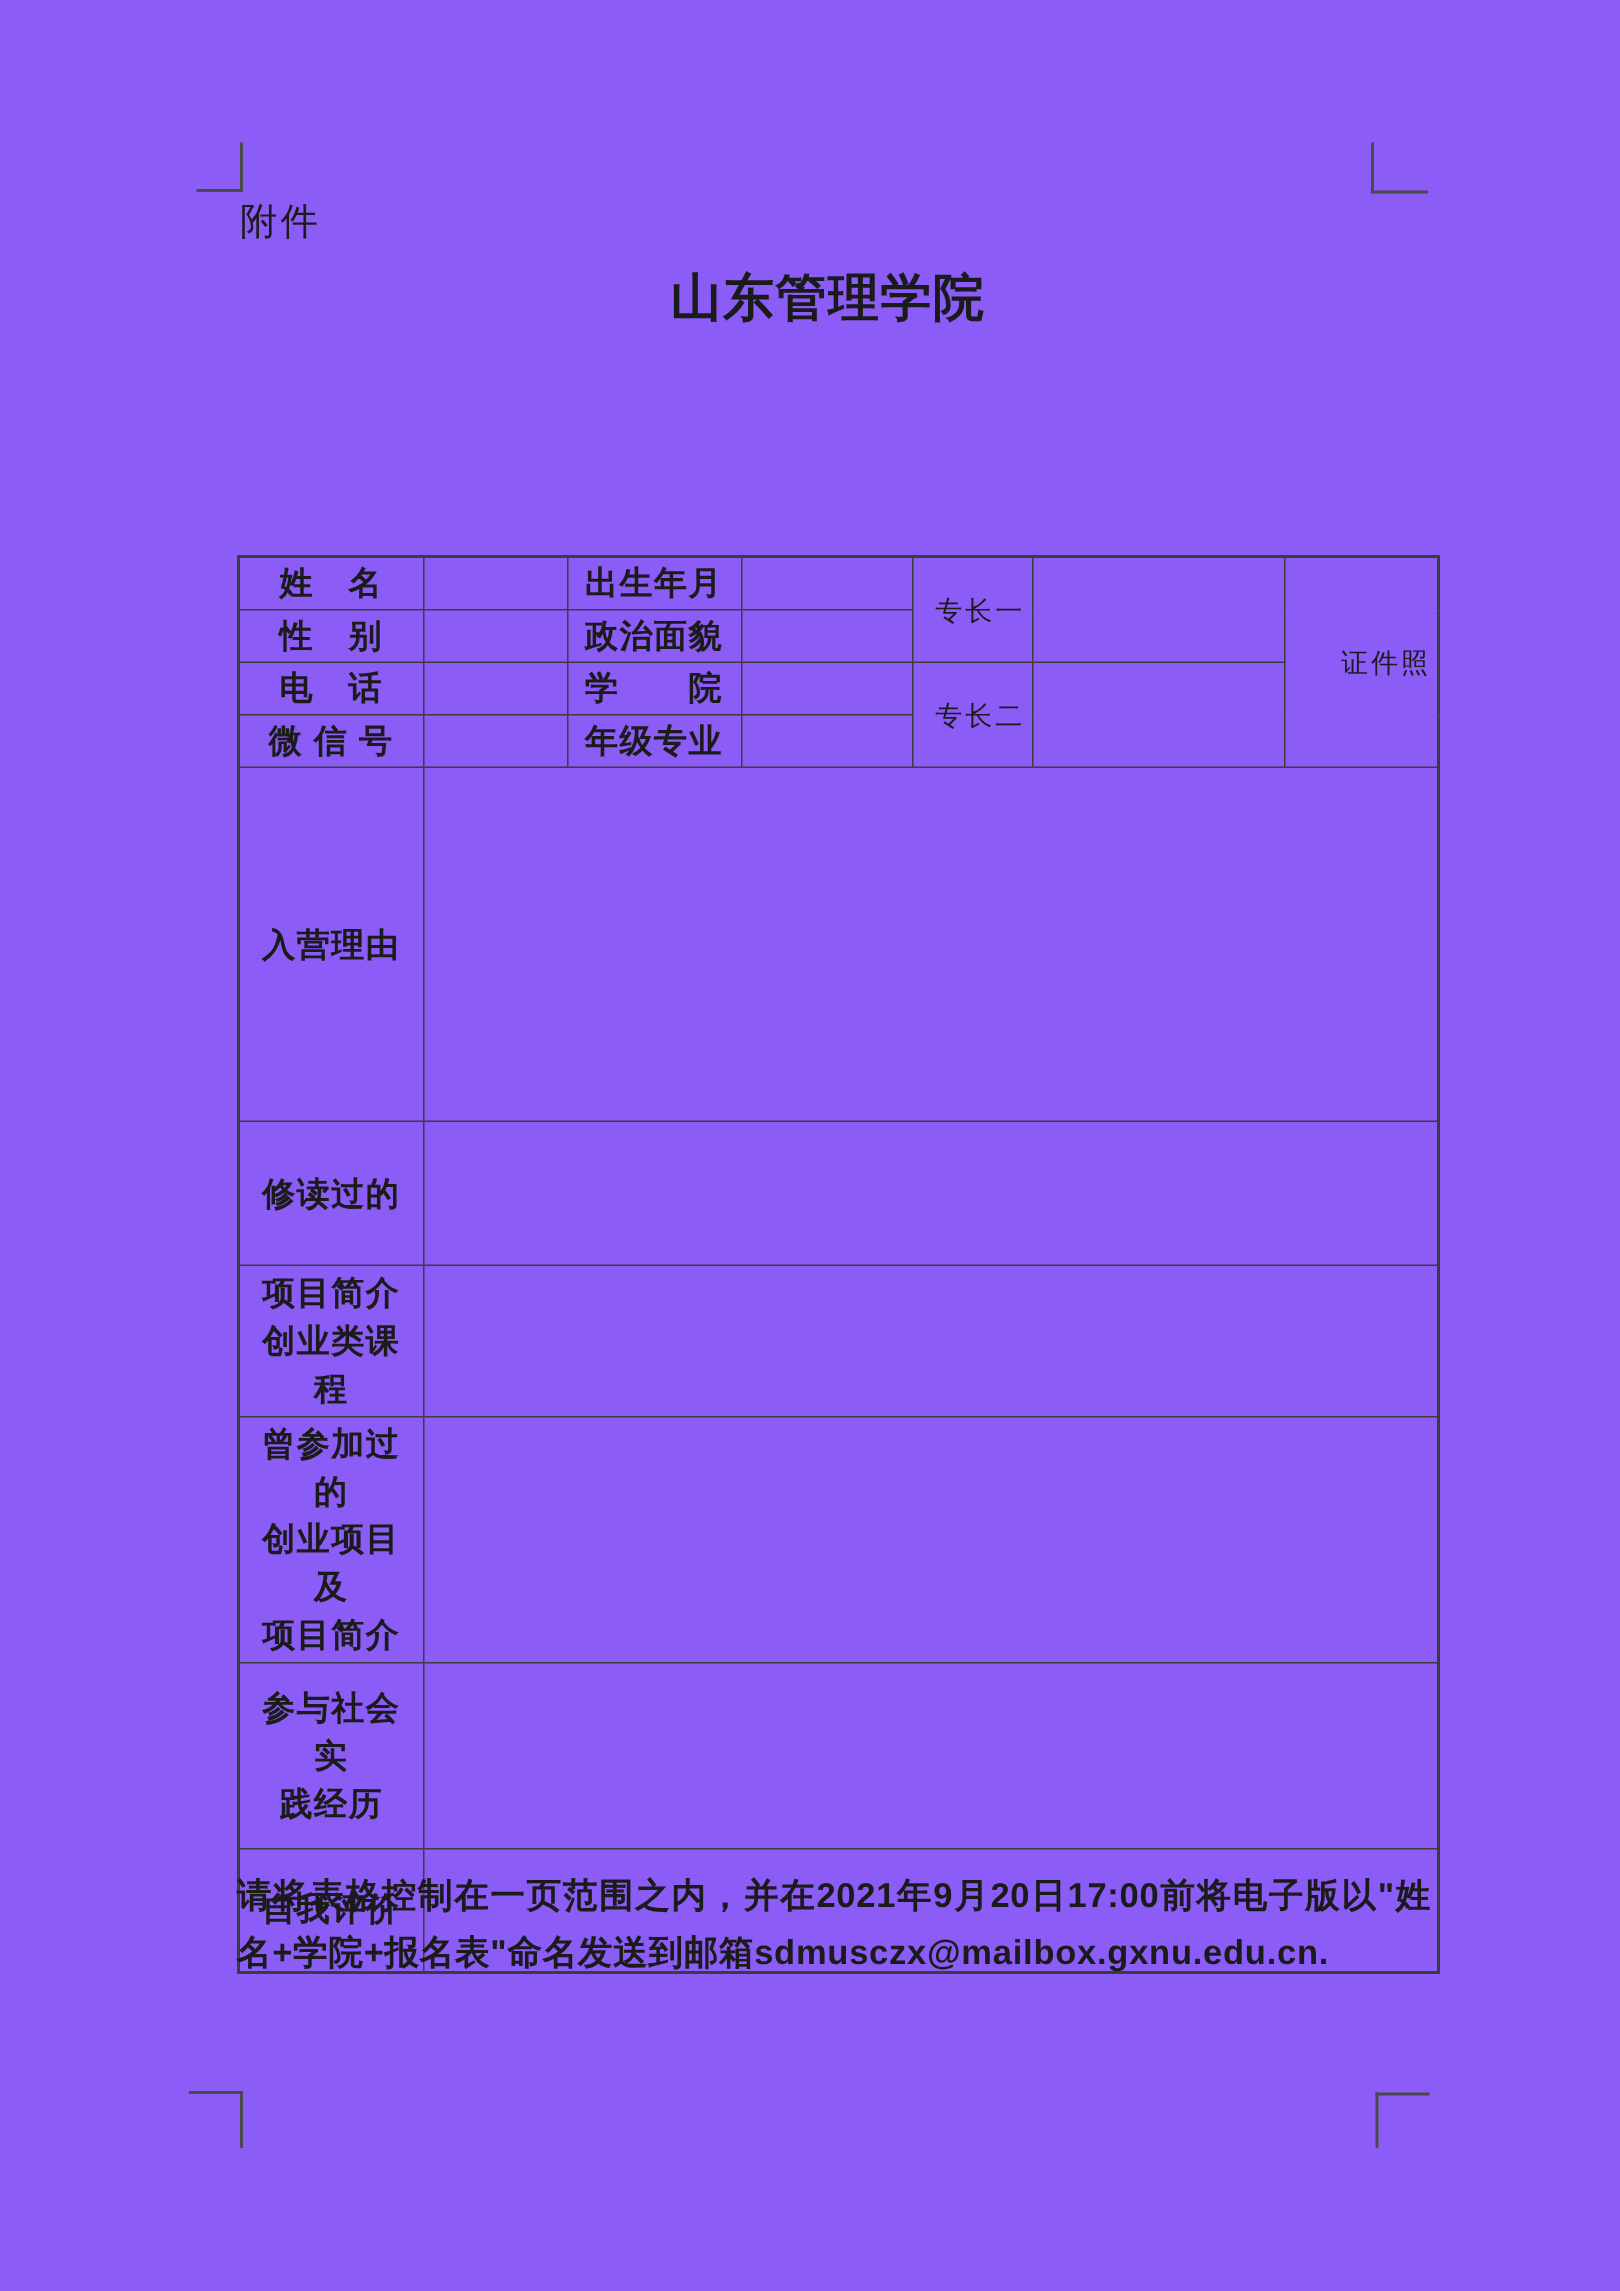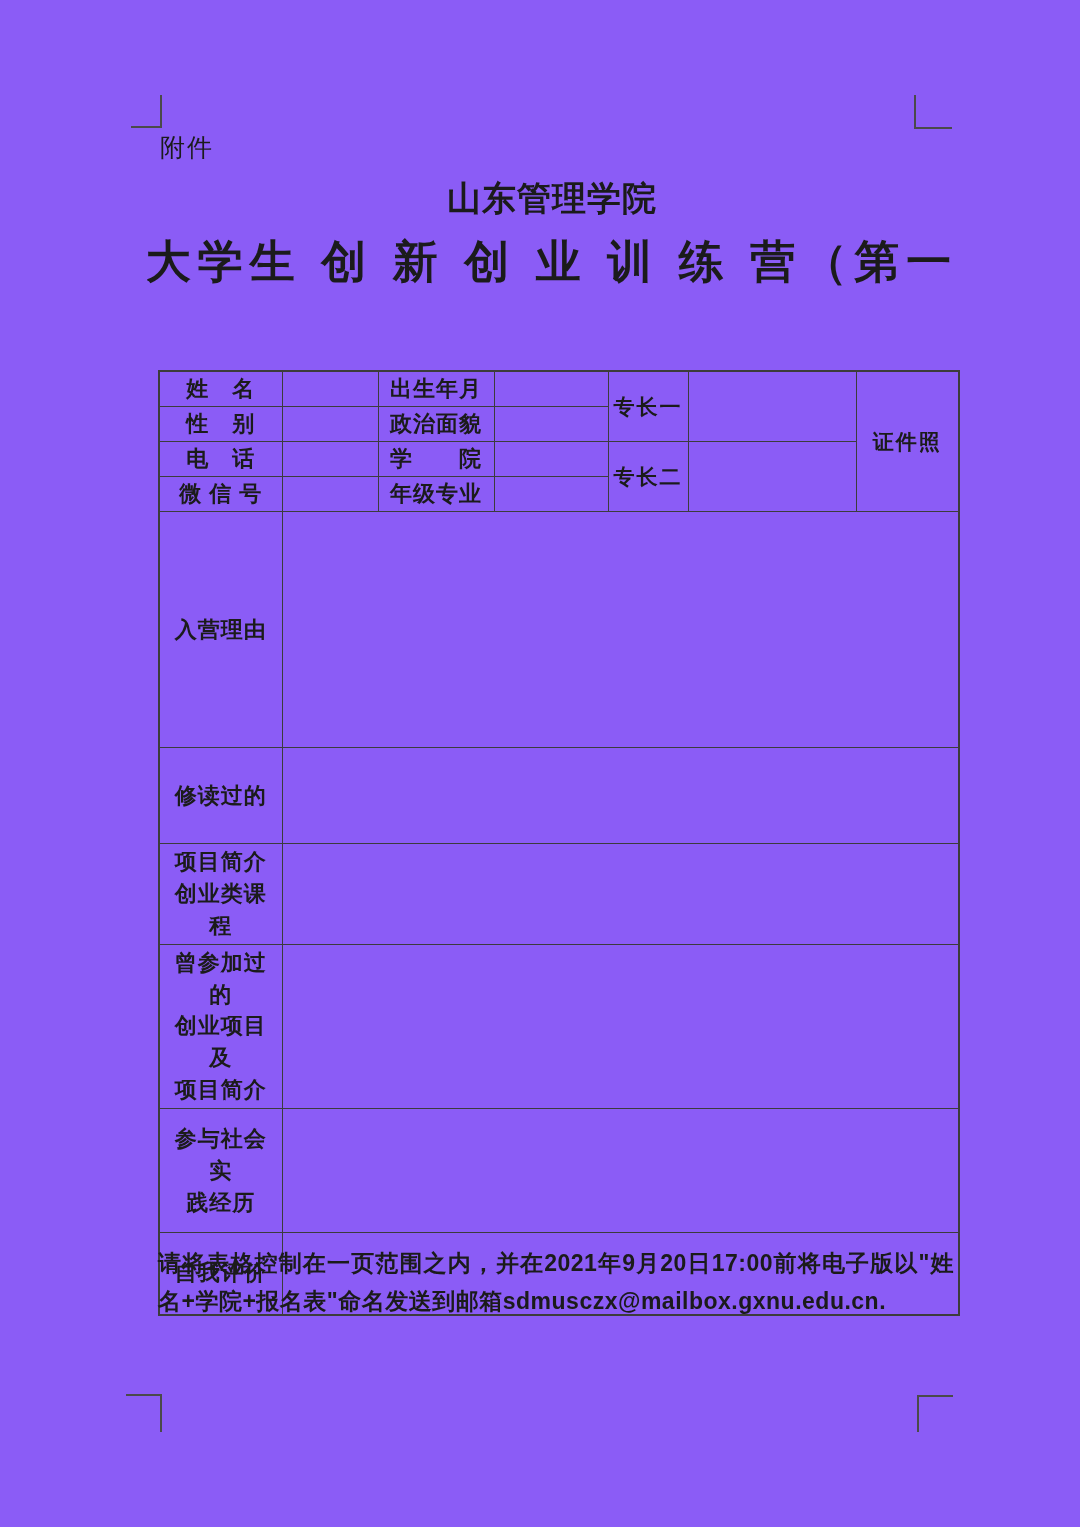--- a/index.html
+++ b/index.html
@@ -50,21 +50,21 @@
   }
   .form-table td {
     border: 1px solid #3c3c3c;
     text-align: center;
     vertical-align: middle;
     font-size: 22px;
     padding: 2px 4px;
     overflow: hidden;
   }
   .form-table td.lbl { font-weight: 700; letter-spacing: 1px; }
-  .form-table td.soft { font-weight: 700; font-size: 21px; letter-spacing: 2px; }
+  .form-table td.soft { font-weight: 400; font-size: 18px; letter-spacing: 2px; text-align: right; }
   .form-table td.sec-lbl {
     font-weight: 700;
     white-space: pre-line;
     line-height: 1.45;
     letter-spacing: 1px;
   }
   .form-table tr.hrow { height: 29px; }
 
   .footer-note {
     position: absolute;
@@ -84,21 +84,20 @@
 
   <div class="mark mark-tl"></div>
   <div class="mark mark-tr"></div>
   <div class="mark mark-bl"></div>
   <div class="mark mark-br"></div>
 
   <div class="attachment">附件</div>
 
   <div class="title-block">
     <div class="title-l1">山东管理学院</div>
-    <div class="title-l2">大学生 创 新 创 业 训 练 营（第一</div>
   </div>
 
   <table class="form-table">
     <colgroup>
       <col style="width:123px">
         <col style="width:96px">
         <col style="width:116px">
       <col style="width:114px">
         <col style="width:80px">
         <col style="width:168px">

